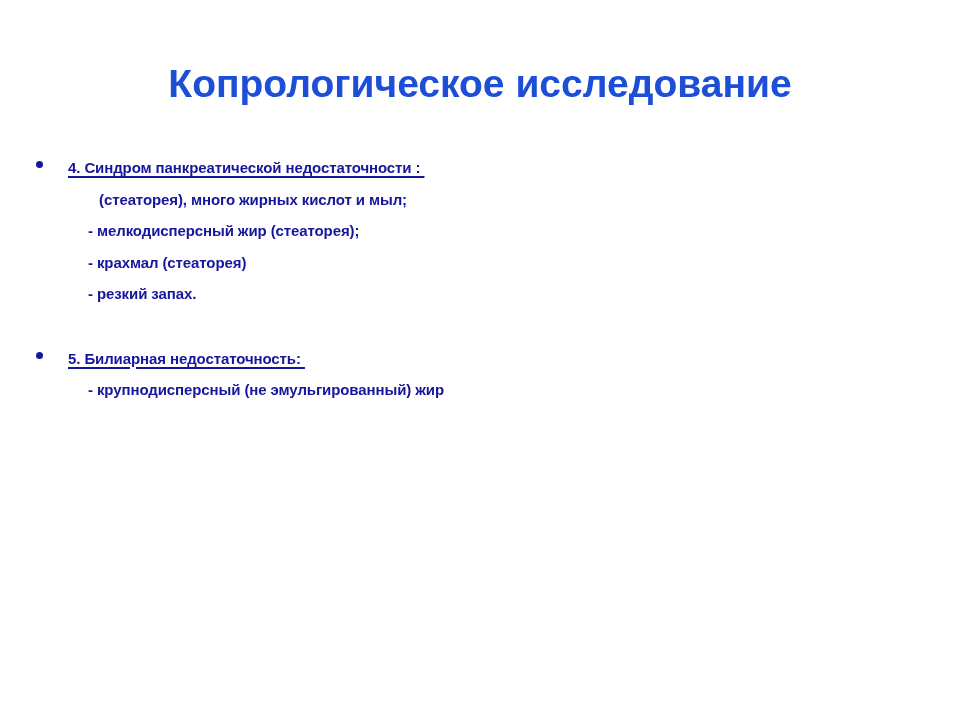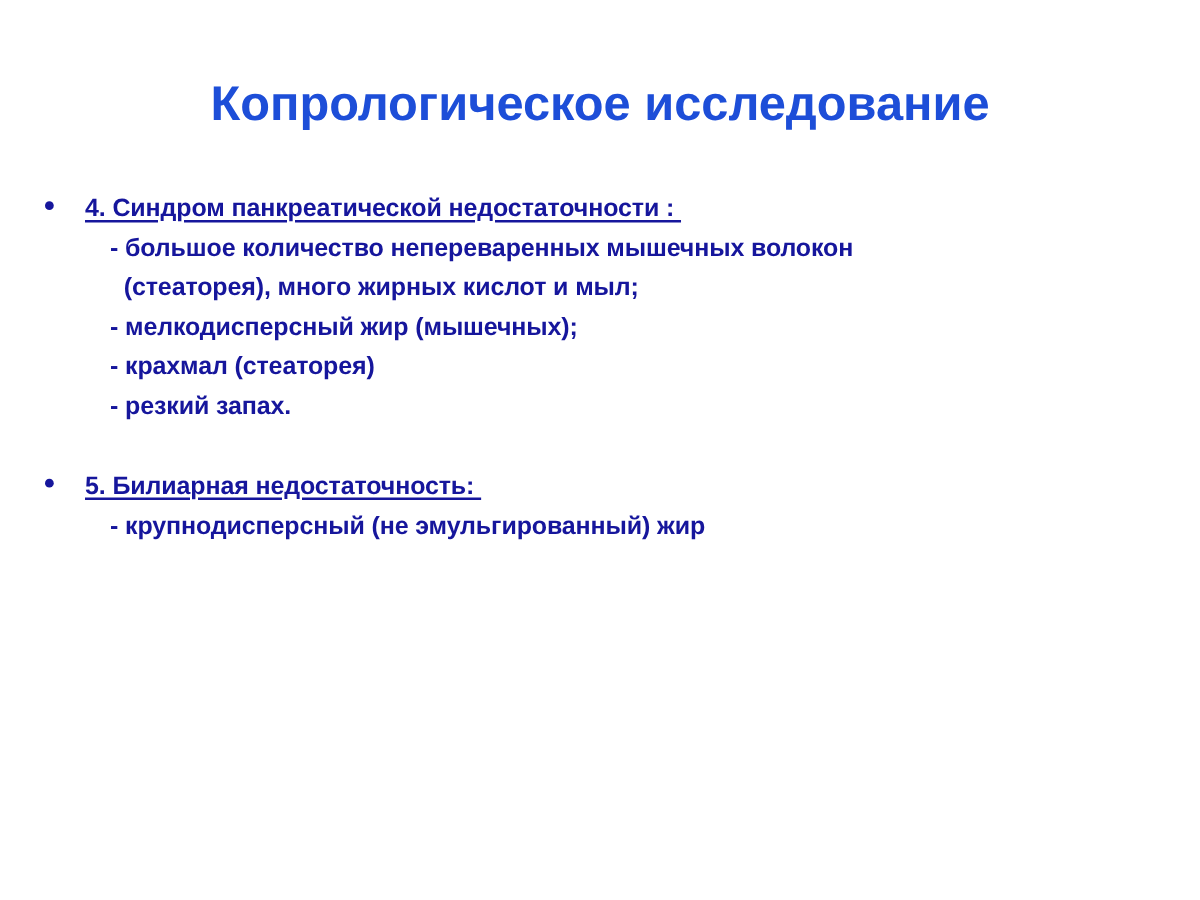--- a/index.html
+++ b/index.html
@@ -69,21 +69,21 @@
     border-radius: 50%;
     background: #16169c;
   }
 
   .block-lines {
     margin-left: 68px;
     width: 860px;
   }
 
   .line {
-    font-size: 20px;
+    font-size: 15px;
     font-weight: bold;
     color: #16169c;
     line-height: 31.5px;
     white-space: pre;
     letter-spacing: -0.1px;
   }
 
   .line.heading {
     text-decoration: underline;
     text-underline-offset: 3px;
@@ -105,23 +105,22 @@
 
   <div class="slide-title">Копрологическое исследование</div>
 
   <div class="body-area">
 
     <div class="bullet-block block-1">
       <div class="bullet-row">
         <span class="bullet-marker"></span>
         <div class="block-lines">
           <div class="line heading">4. Синдром панкреатической недостаточности : </div>
-          <div class="line indent">- большое количество непереваренных мышечных волокон</div>
           <div class="line indent2">(стеаторея), много жирных кислот и мыл;</div>
-          <div class="line indent">- мелкодисперсный жир (мышечных);</div>
+          <div class="line indent">- мелкодисперсный жир (стеаторея);</div>
           <div class="line indent">- крахмал (стеаторея)</div>
           <div class="line indent">- резкий запах.</div>
         </div>
       </div>
     </div>
 
     <div class="bullet-block block-2">
       <div class="bullet-row">
         <span class="bullet-marker"></span>
         <div class="block-lines">

